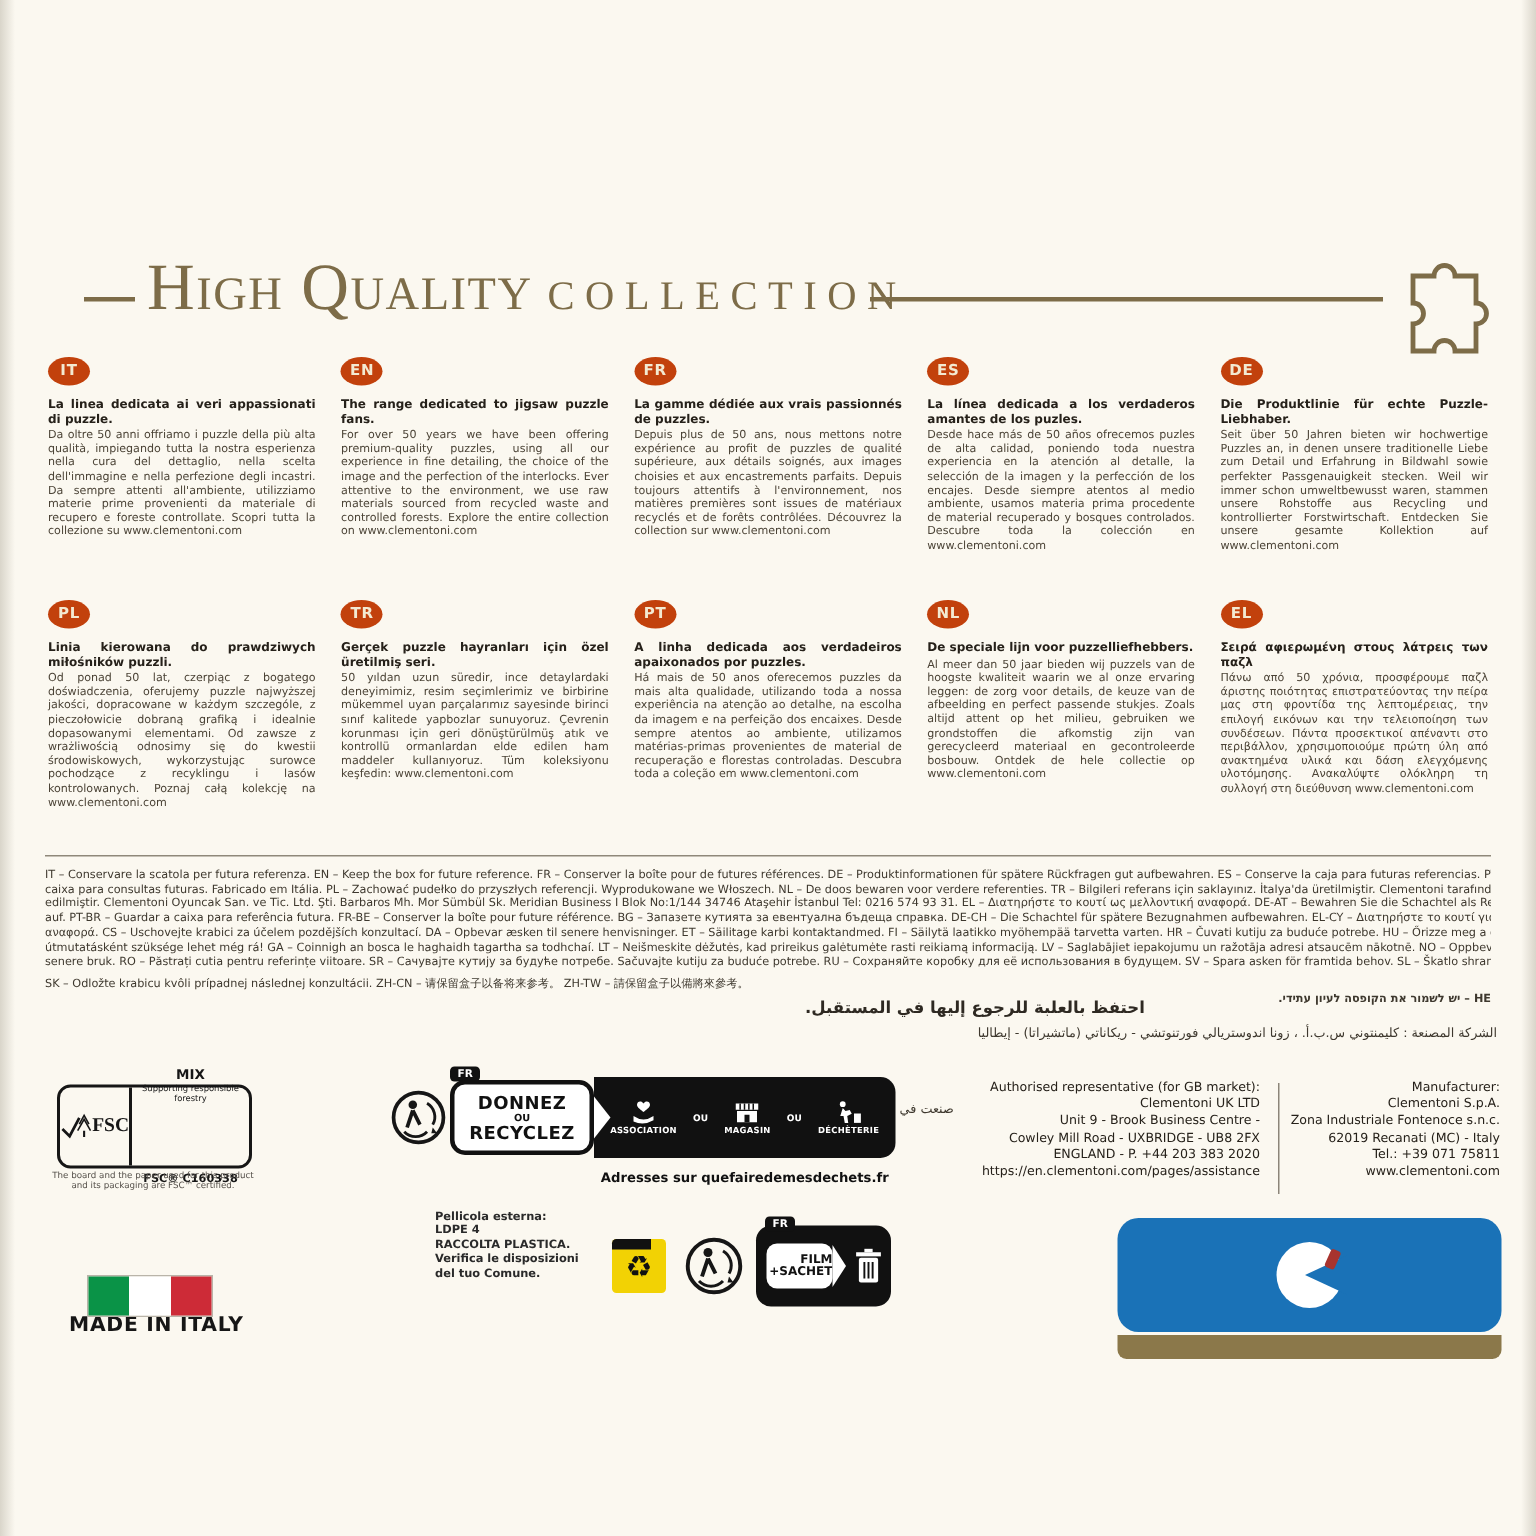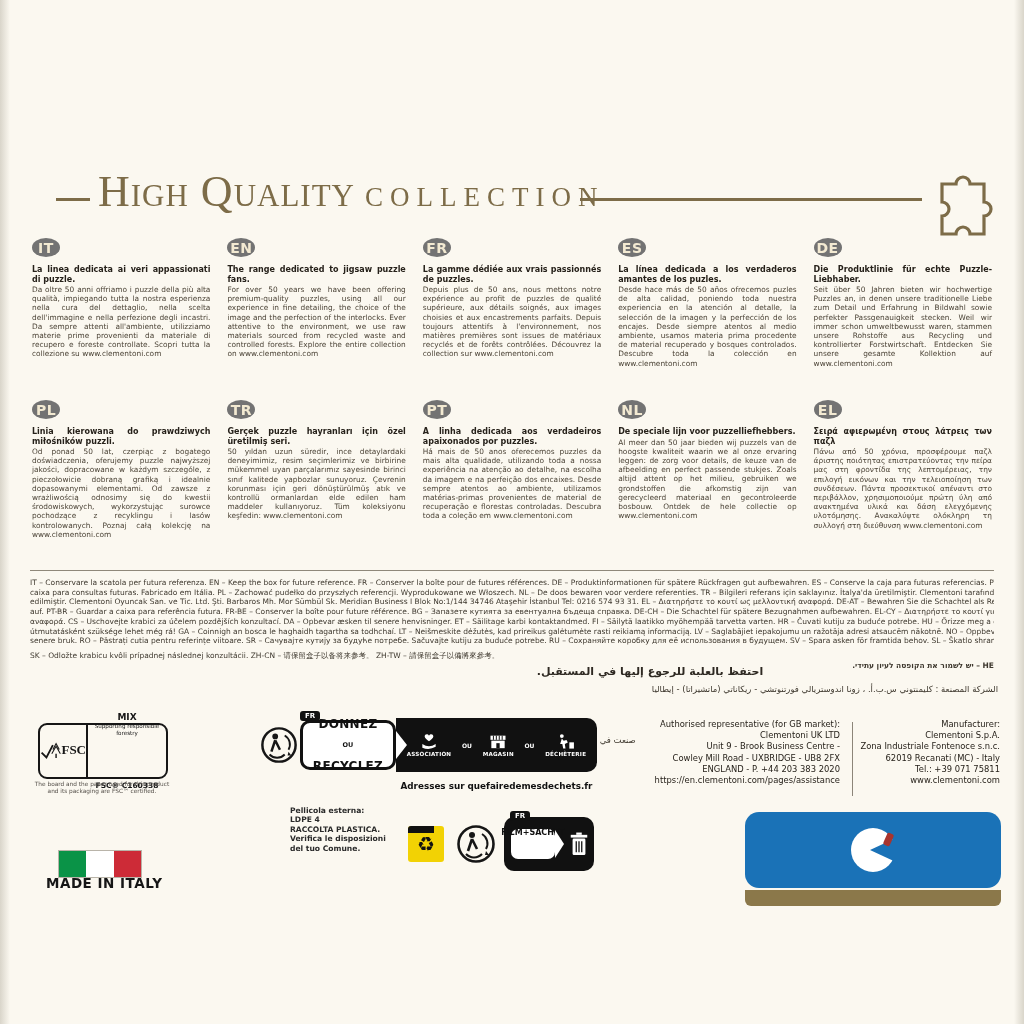--- a/index.html
+++ b/index.html
@@ -20,22 +20,22 @@
            font-family:"Liberation Serif","DejaVu Serif",serif; white-space:nowrap; }
   .title-main { font-variant:small-caps; font-size:44px; letter-spacing:1px; }
   .title-sub { text-transform:uppercase; font-size:27px; letter-spacing:7px; margin-left:10px; }
   .puzzle-icon { position:absolute; left:930px; top:170px; }
 
   
   .lang-grid { position:absolute; left:32px; width:960px; display:grid;
                grid-template-columns:repeat(5,1fr); column-gap:17px; }
   .lang-grid.row1 { top:238px; }
   .lang-grid.row2 { top:400px; }
-  .lang-badge { width:28px; height:19px; border-radius:50%; background:#737373;
-                color:#f3ead2; font-size:14px; font-weight:bold; display:flex;
+  .lang-badge { width:28px; height:19px; border-radius:50%; background:#c2410c;
+                color:#f3ead2; font-size:10px; font-weight:bold; display:flex;
                 align-items:center; justify-content:center; letter-spacing:.5px; }
   .lang-heading { font-weight:bold; font-size:8px; line-height:9.5px; margin-top:8px; color:#26211a; text-align:justify; }
   .lang-body { font-size:7.4px; line-height:9.2px; text-align:justify; color:#4b4336; margin-top:1px; }
 
   .hdivider { position:absolute; left:30px; width:964px; top:570px; height:1px; background:#8f887a; }
 
   
   .fineprint { position:absolute; left:30px; width:964px; top:578px; color:#3e382e; }
   .fp-line { font-size:7.5px; line-height:9.7px; white-space:nowrap; overflow:hidden; }
   .fp-last { display:flex; justify-content:space-between; margin-top:5px; font-size:7.5px;flex-direction:column; }
@@ -61,21 +61,21 @@
   .made-italy { position:absolute; left:46px; top:875px; font-weight:bold; font-size:13.5px;
                 letter-spacing:.5px; color:#161616; }
   .flag { position:absolute; left:58px; top:850px; width:82px; height:26px;
           border:1px solid #b9b4a9; display:flex; }
   .flag div { flex:1; }
 
   
   .triman-circle { position:absolute; }
   .donnez-box { position:absolute; left:300px; top:720px; width:96px; height:50px;
                 background:#fff; border:3px solid #111; border-radius:10px; box-sizing:border-box;
-                display:flex; flex-direction:column; align-items:center; justify-content:center; color:#111;gap:11px; }
+                display:flex; flex-direction:column; align-items:center; justify-content:center; color:#111; }
   .donnez-box .big { font-weight:bold; font-size:12px; line-height:13px; letter-spacing:.3px; }
   .donnez-box .small { font-size:6.5px; font-weight:bold; line-height:7px; }
   .fr-tag { position:absolute; background:#111; color:#fff; font-size:7px; font-weight:bold;
             padding:1px 5px; border-radius:3px; }
   .dest-panel { position:absolute; left:396px; top:718px; width:201px; height:54px; background:#111;
                 border-radius:0 10px 10px 0; display:flex; align-items:center;
                 justify-content:space-evenly; color:#fff; }
   .dest-chevron { position:absolute; left:396px; top:731px; width:0; height:0;
                   border-top:14px solid transparent; border-bottom:14px solid transparent;
                   border-left:11px solid #fff; z-index:2; }
@@ -87,21 +87,21 @@
 
   
   .pellicola { position:absolute; left:290px; top:806px; font-size:7.6px; font-weight:bold;
                line-height:9.4px; color:#2a2a2a; }
   .plastic-icon { position:absolute; left:408px; top:826px; width:36px; height:36px;
                   background:#f2d204; border-radius:3px; display:flex; align-items:center;
                   justify-content:center; font-size:20px; color:#111; }
   .plastic-icon::before { content:""; position:absolute; top:0; left:0; right:10px; height:7px; background:#111; border-radius:3px 0 0 0; }
   .film-box { position:absolute; left:504px; top:817px; width:90px; height:54px; background:#111; border-radius:10px; }
   .film-pill { position:absolute; left:7px; top:12px; width:44px; height:30px; background:#fff;
-               border-radius:7px; display:flex; flex-direction:row; align-items:flex-start;
+               border-radius:7px; display:flex; flex-direction:column; align-items:flex-end;
                justify-content:center; color:#111; font-weight:bold; font-size:8px; line-height:8.5px; }
   .film-arrow { position:absolute; left:51px; top:13px; width:0; height:0;
                 border-top:14px solid transparent; border-bottom:14px solid transparent;
                 border-left:9px solid #fff; }
   .film-bin { position:absolute; left:64px; top:14px; }
 
   
   .gb-box { position:absolute; left:618px; width:222px; top:719px; text-align:right;
             font-size:8.4px; line-height:11.2px; color:#26211a; }
   .gb-box .bold, .mfr-box .bold { font-weight:normal; }

